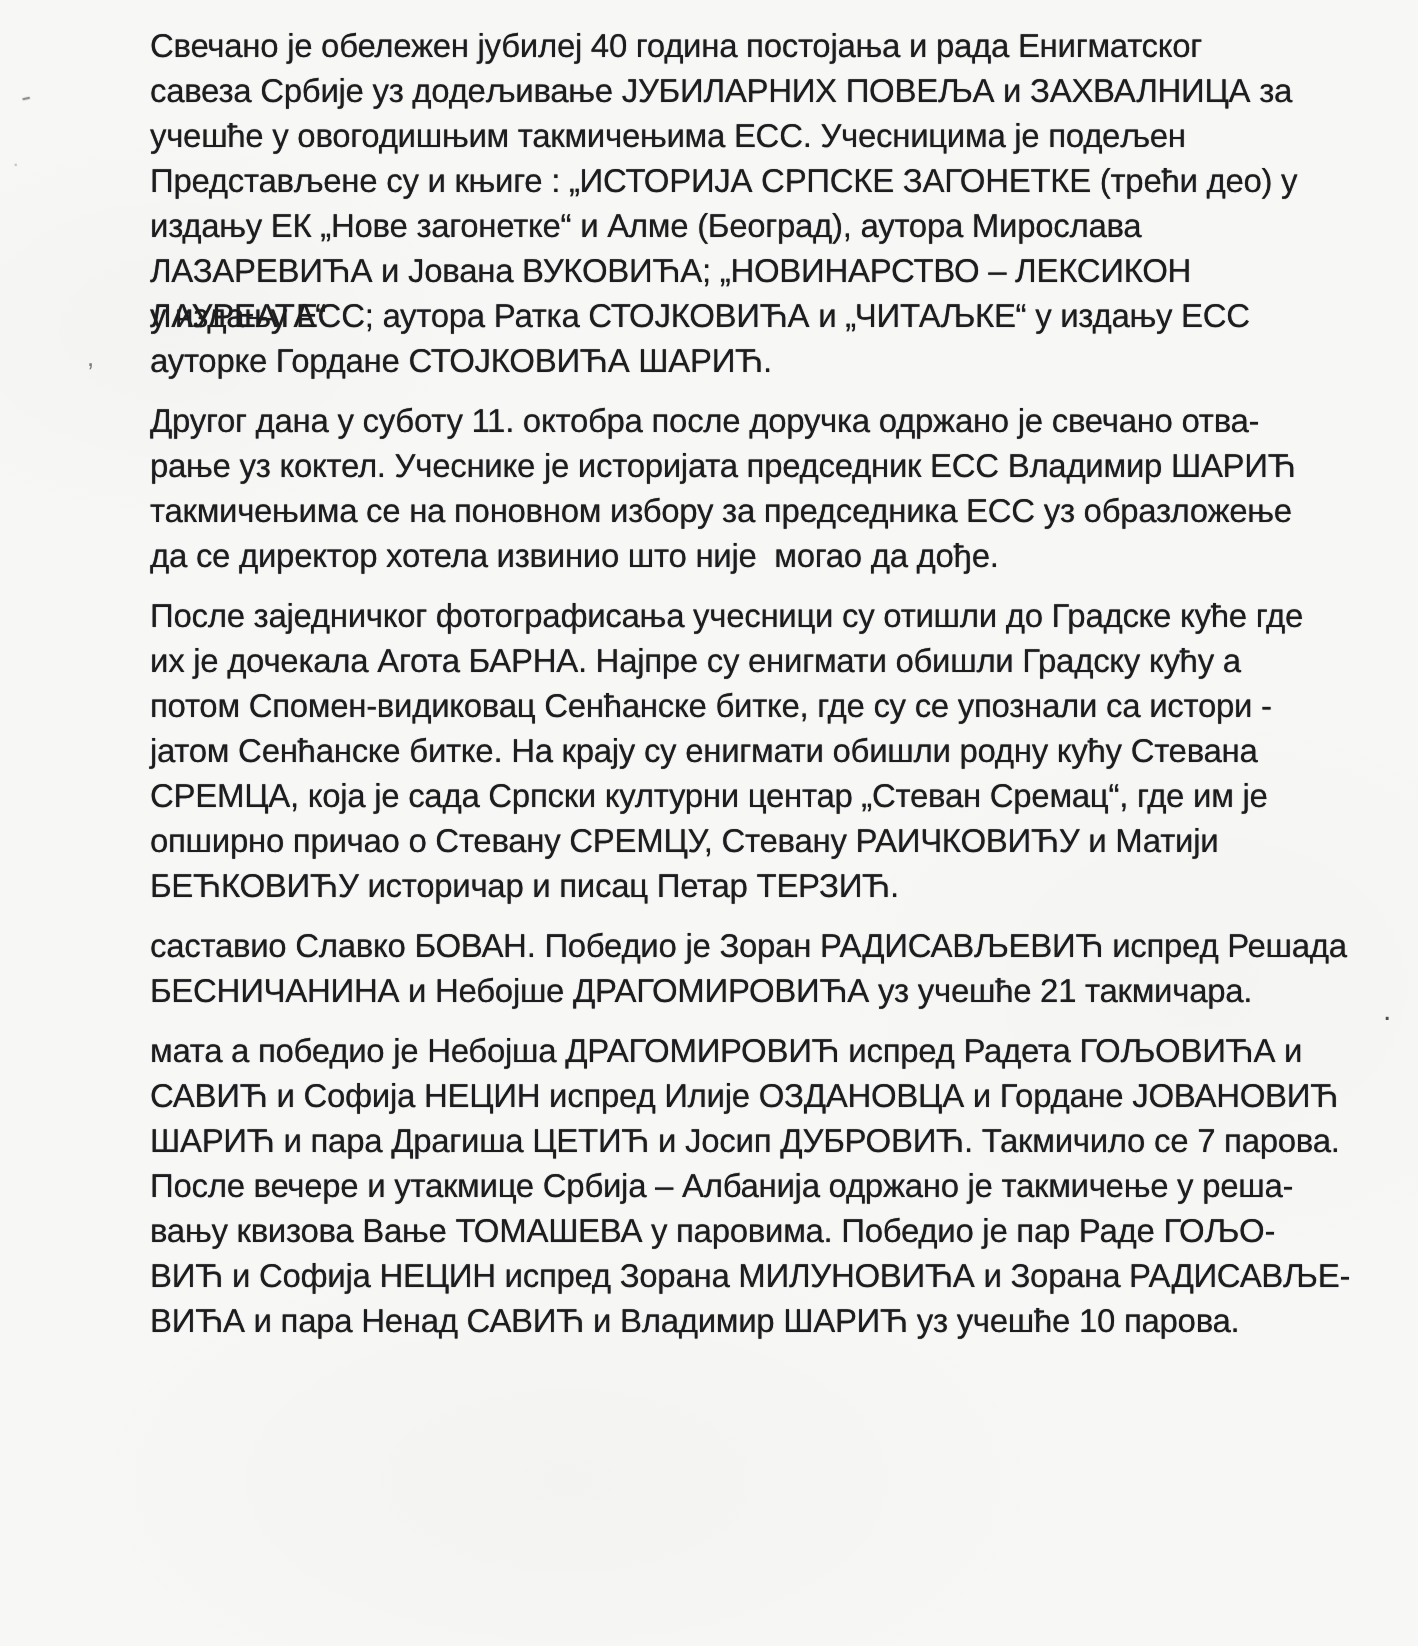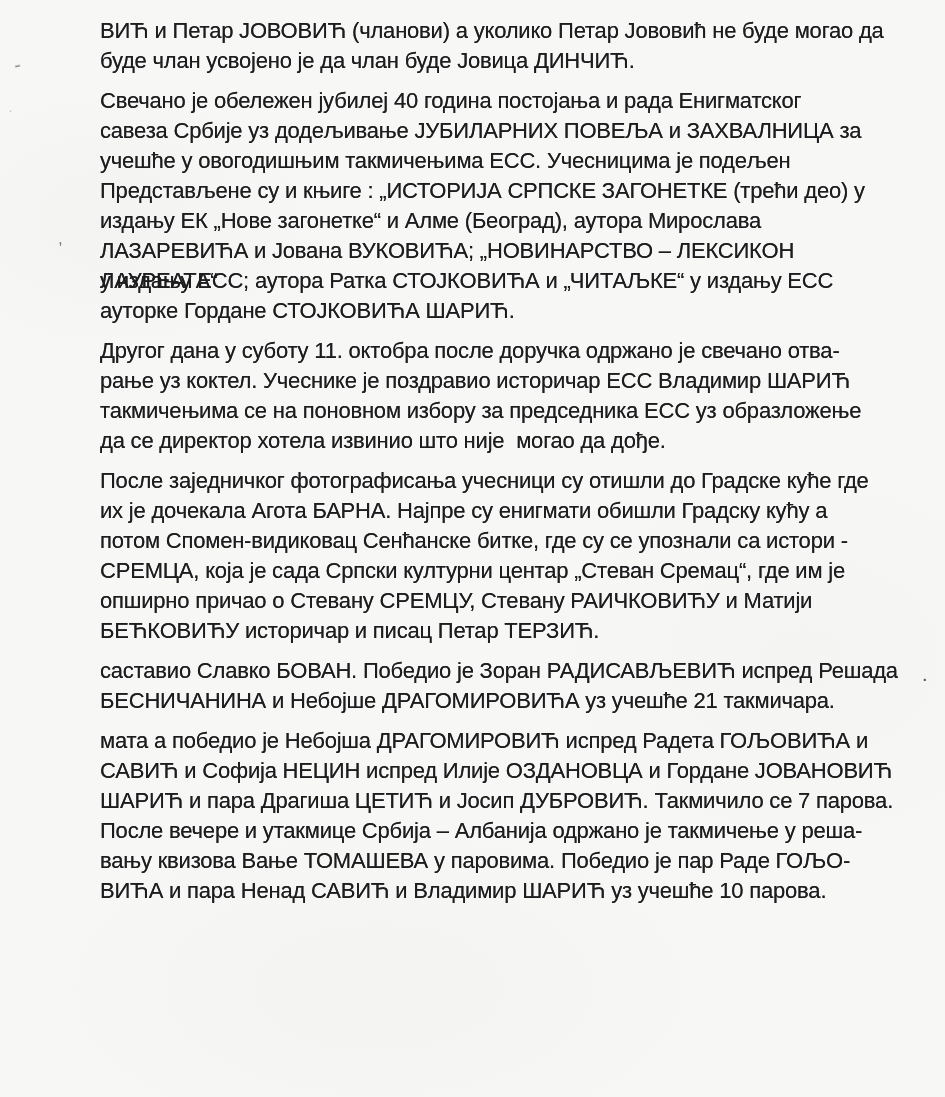--- a/index.html
+++ b/index.html
@@ -52,63 +52,61 @@
   .speck-dot-r  { left: 922px; top: 664px; color: #4e4e52; font-size: 20px; }
   .speck-faint  { left: 8px;   top: 102px; color: #c6c6c6; font-size: 15px; }
 </style>
 </head>
 <body>
 
 <div class="scan-texture"></div>
 
 <div class="text-column">
 
-  <div class="paragraph">
-    <div class="text-line">ВИЋ и Петар ЈОВОВИЋ (чланови) а уколико Петар Јововић не буде могао да</div>
-    <div class="text-line">буде члан усвојено је да члан буде Јовица ДИНЧИЋ.</div>
-  </div>
 
   <div class="paragraph">
     <div class="text-line">Свечано је обележен јубилеј 40 година постојања и рада Енигматског</div>
     <div class="text-line">савеза Србије уз додељивање ЈУБИЛАРНИХ ПОВЕЉА и ЗАХВАЛНИЦА за</div>
     <div class="text-line">учешће у овогодишњим такмичењима ЕСС. Учесницима је подељен</div>
     <div class="text-line">Представљене су и књиге : „ИСТОРИЈА СРПСКЕ ЗАГОНЕТКЕ (трећи део) у</div>
     <div class="text-line">издању ЕК „Нове загонетке“ и Алме (Београд), аутора Мирослава</div>
     <div class="text-line">ЛАЗАРЕВИЋА и Јована ВУКОВИЋА; „НОВИНАРСТВО – ЛЕКСИКОН ЛАУРЕАТА“</div>
     <div class="text-line">у издању ЕСС; аутора Ратка СТОЈКОВИЋА и „ЧИТАЉКЕ“ у издању ЕСС</div>
     <div class="text-line">ауторке Гордане СТОЈКОВИЋА ШАРИЋ.</div>
   </div>
 
   <div class="paragraph">
     <div class="text-line">Другог дана у суботу 11. октобра после доручка одржано је свечано отва-</div>
-    <div class="text-line">рање уз коктел. Учеснике је поздравио историчар ЕСС Владимир ШАРИЋ</div>
+    <div class="text-line">рање уз коктел. Учеснике је историјата председник ЕСС Владимир ШАРИЋ</div>
     <div class="text-line">такмичењима се на поновном избору за председника ЕСС уз образложење</div>
     <div class="text-line">да се директор хотела извинио што није  могао да дође.</div>
   </div>
 
   <div class="paragraph">
     <div class="text-line">После заједничког фотографисања учесници су отишли до Градске куће где</div>
     <div class="text-line">их је дочекала Агота БАРНА. Најпре су енигмати обишли Градску кућу а</div>
     <div class="text-line">потом Спомен-видиковац Сенћанске битке, где су се упознали са истори -</div>
+    <div class="text-line">јатом Сенћанске битке. На крају су енигмати обишли родну кућу Стевана</div>
     <div class="text-line">СРЕМЦА, која је сада Српски културни центар „Стеван Сремац“, где им је</div>
     <div class="text-line">опширно причао о Стевану СРЕМЦУ, Стевану РАИЧКОВИЋУ и Матији</div>
     <div class="text-line">БЕЋКОВИЋУ историчар и писац Петар ТЕРЗИЋ.</div>
   </div>
 
   <div class="paragraph">
     <div class="text-line">саставио Славко БОВАН. Победио је Зоран РАДИСАВЉЕВИЋ испред Решада</div>
     <div class="text-line">БЕСНИЧАНИНА и Небојше ДРАГОМИРОВИЋА уз учешће 21 такмичара.</div>
   </div>
 
   <div class="paragraph">
     <div class="text-line">мата а победио је Небојша ДРАГОМИРОВИЋ испред Радета ГОЉОВИЋА и</div>
     <div class="text-line">САВИЋ и Софија НЕЦИН испред Илије ОЗДАНОВЦА и Гордане ЈОВАНОВИЋ</div>
     <div class="text-line">ШАРИЋ и пара Драгиша ЦЕТИЋ и Јосип ДУБРОВИЋ. Такмичило се 7 парова.</div>
     <div class="text-line">После вечере и утакмице Србија – Албанија одржано је такмичење у реша-</div>
     <div class="text-line">вању квизова Вање ТОМАШЕВА у паровима. Победио је пар Раде ГОЉО-</div>
+    <div class="text-line">ВИЋ и Софија НЕЦИН испред Зорана МИЛУНОВИЋА и Зорана РАДИСАВЉЕ-</div>
     <div class="text-line">ВИЋА и пара Ненад САВИЋ и Владимир ШАРИЋ уз учешће 10 парова.</div>
   </div>
 
 </div>
 
 <span class="speck speck-dash">-</span>
 <span class="speck speck-comma">,</span>
 <span class="speck speck-dot-r">.</span>
 <span class="speck speck-faint">·</span>
 

